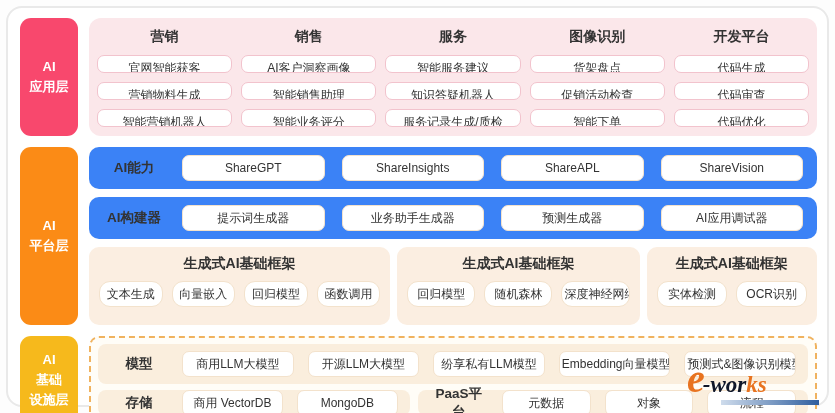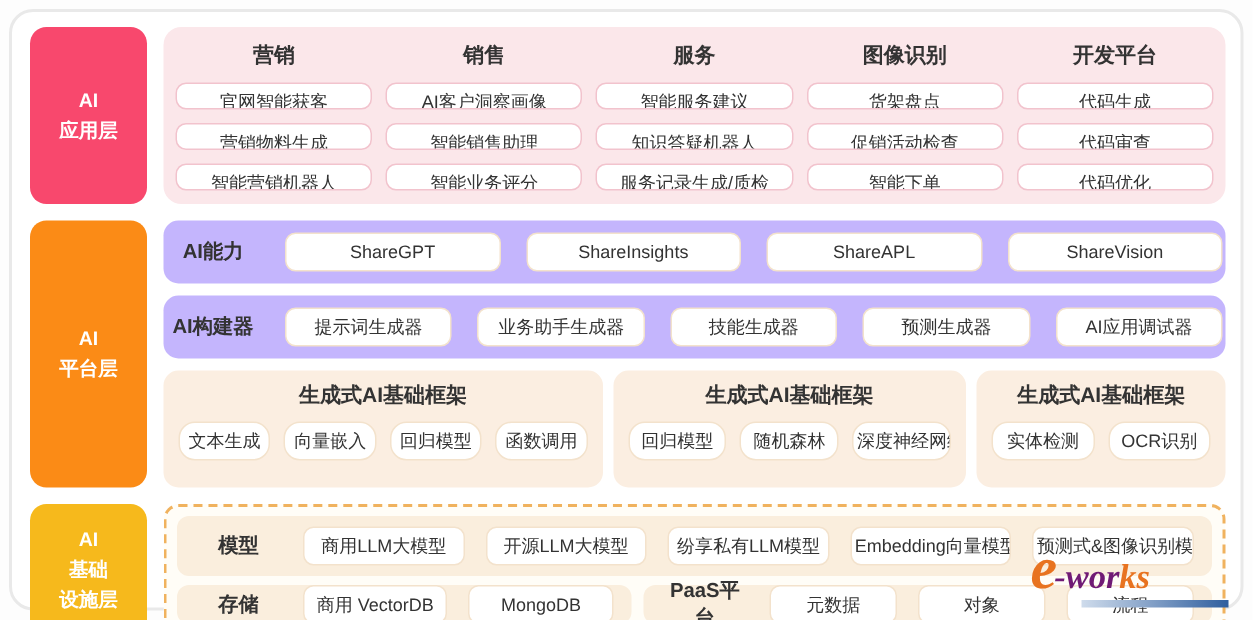--- a/index.html
+++ b/index.html
@@ -13,21 +13,21 @@
   .panel {
     position: absolute; left: 6px; top: 6px; width: 823px; height: 401px;
     background: #fff;
     border: 2px solid #e9e9e9;
     border-radius: 16px;
     padding: 10px 10px 9px 12px;
     display: flex; flex-direction: column; gap: 11px;
   }
   .layer { display: flex; gap: 11px; align-items: stretch; }
   .layer-sidebar {
-    width: 78px; flex: none;
+    width: 58px; flex: none;
     border-radius: 11px;
     color: #fff; font-weight: bold; font-size: 13px; line-height: 1.55;
     display: flex; align-items: center; justify-content: center;
     text-align: center; white-space: pre-line;
   }
   .layer-app .layer-sidebar      { background: #f8486d; }
   .layer-platform .layer-sidebar { background: #fb8b16; }
   .layer-infra .layer-sidebar    { background: #f6b91c; }
   .layer-content { flex: 1; min-width: 0; }
 
@@ -41,23 +41,23 @@
   .col-header { text-align: center; font-weight: bold; font-size: 14px; padding-top: 2px; }
   .pill {
     background: #fff; border: 1px solid #f2c3cd; border-radius: 7px;
     text-align: center; font-size: 12px; line-height: 1;
     padding: 6px 2px; white-space: nowrap; overflow: hidden;
   }
 
   
   .platform-content { display: flex; flex-direction: column; gap: 8px; }
   .p-row {
-    background: #c4b5fd; border-radius: 10px;
+    background: #3b82f6; border-radius: 10px;
     display: flex; align-items: center; gap: 17px;
-    padding: 9px 2px; height: 42px;
+    padding: 9px 14px; height: 42px;
   }
   .p-label { font-weight: bold; font-size: 13.5px; flex: none; width: 62px; text-align: center; }
   .p-row .pill { flex: 1; border-color: #f3e2cc; }
   .fw-row { display: flex; gap: 7px; height: 78px; }
   .fw-box {
     background: #fbeee1; border-radius: 10px;
     padding: 8px 10px 9px; display: flex; flex-direction: column; gap: 8px;
   }
   .fw-box-1 { flex: 43; }
   .fw-box-2 { flex: 34; }
@@ -86,21 +86,21 @@
 
   
   .watermark {
     position: absolute; right: 8px; bottom: 0px; z-index: 5;
     font-family: "Liberation Serif", "DejaVu Serif", serif;
     font-style: italic; font-weight: bold; line-height: 1;
     pointer-events: none;
   }
   .wm-text { display: flex; align-items: baseline; }
   .wm-e      { color: #e87320; font-size: 40px; letter-spacing: -2px; }
-  .wm-dark   { color: #701a75; font-size: 23px; }
+  .wm-dark   { color: #0f172a; font-size: 23px; }
   .wm-orange { color: #e87320; font-size: 23px; }
   .wm-bar {
     height: 5px; width: 98px; margin-left: 34px; margin-top: 1px;
     background: linear-gradient(to right, #cfdcec, #2f5e9e);
   }
 </style>
 </head>
 <body>
 
 <div class="panel">
@@ -160,21 +160,20 @@
         <div class="pill">ShareGPT</div>
         <div class="pill">ShareInsights</div>
         <div class="pill">ShareAPL</div>
         <div class="pill">ShareVision</div>
       </div>
 
       <div class="p-row">
         <div class="p-label">AI构建器</div>
         <div class="pill">提示词生成器</div>
         <div class="pill">业务助手生成器</div>
-        <div class="pill">技能生成器</div>
         <div class="pill">预测生成器</div>
         <div class="pill">AI应用调试器</div>
       </div>
 
       <div class="fw-row">
 
         <div class="fw-box fw-box-1">
           <div class="fw-header">生成式AI基础框架</div>
           <div class="fw-pills">
             <div class="pill">文本生成</div>

